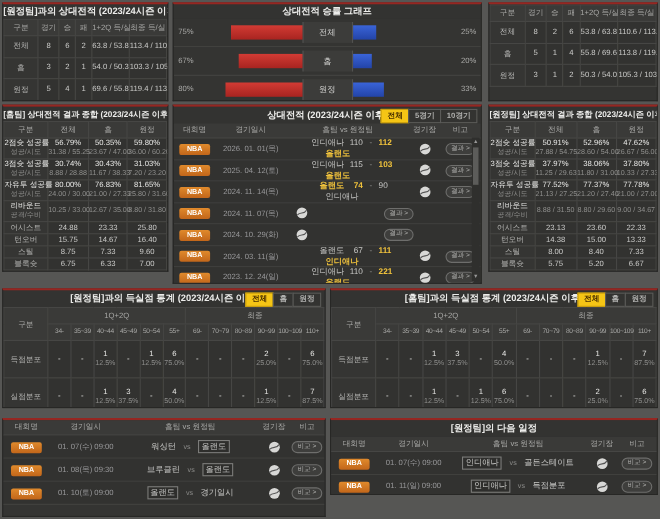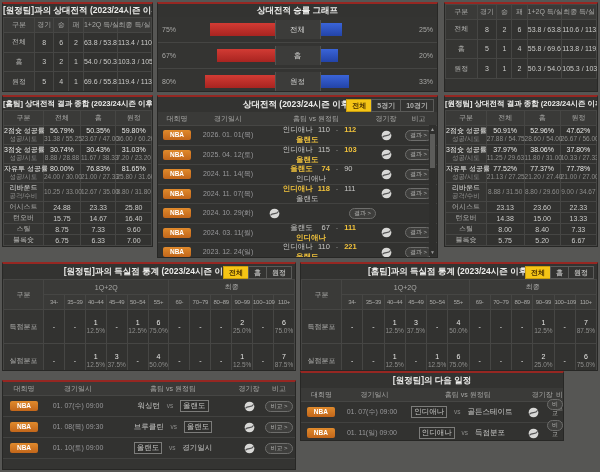--- a/index.html
+++ b/index.html
@@ -379,27 +379,20 @@
       </span>
       <span class="c3"><svg class="vicon" viewBox="0 0 12 12">
             <circle cx="6" cy="6" r="5.3" fill="#d8d8d6"></circle>
             <path d="M1.5 8 C4.5 4.5,8 8,10.5 3.5" stroke="#555" stroke-width="1.2" fill="none"></path>
           </svg></span>
       <span class="c4"><span class="btn">결과 &gt;</span></span>
     </div>
     <div class="lrow">
       <span class="c0"><span class="badge">NBA</span></span>
       <span class="c1 date">2024. 11. 07(목)</span>
-      <span class="c2">
-        <span class="tm hname win">인디애나</span>
-        <span class="tm hsc win">118</span>
-        <span class="tm dash">-</span>
-        <span class="tm asc">111</span>
-        <span class="tm aname">올랜도</span>
-      </span>
       <span class="c3"><svg class="vicon" viewBox="0 0 12 12">
             <circle cx="6" cy="6" r="5.3" fill="#d8d8d6"></circle>
             <path d="M1.5 8 C4.5 4.5,8 8,10.5 3.5" stroke="#555" stroke-width="1.2" fill="none"></path>
           </svg></span>
       <span class="c4"><span class="btn">결과 &gt;</span></span>
     </div>
     <div class="lrow">
       <span class="c0"><span class="badge">NBA</span></span>
       <span class="c1 date">2024. 10. 29(화)</span>
       <span class="c3"><svg class="vicon" viewBox="0 0 12 12">
@@ -865,21 +858,21 @@
       <span class="tm">경기일시</span>
     </span>
     <span class="s3"><svg class="vicon" viewBox="0 0 12 12">
           <circle cx="6" cy="6" r="5.3" fill="#d8d8d6"></circle>
           <path d="M1.5 8 C4.5 4.5,8 8,10.5 3.5" stroke="#555" stroke-width="1.2" fill="none"></path>
         </svg></span>
     <span class="s4"><span class="btn">비교 &gt;</span></span>
   </div>
 </div>
 
-<div class="panel" style="left:300px;top:371px;width:264px;height:70px">
+<div class="panel" style="left:300px;top:380px;width:298px;height:70px">
   <div class="ptitle tall">[원정팀]의 다음 일정</div>
   <div class="lhead">
     <span class="s0">대회명</span>
     <span class="s1">경기일시</span>
     <span class="s2">홈팀 vs 원정팀</span>
     <span class="s3">경기장</span>
     <span class="s4">비고</span>
   </div>
   <div class="lrow srow">
     <span class="s0"><span class="badge">NBA</span></span>

